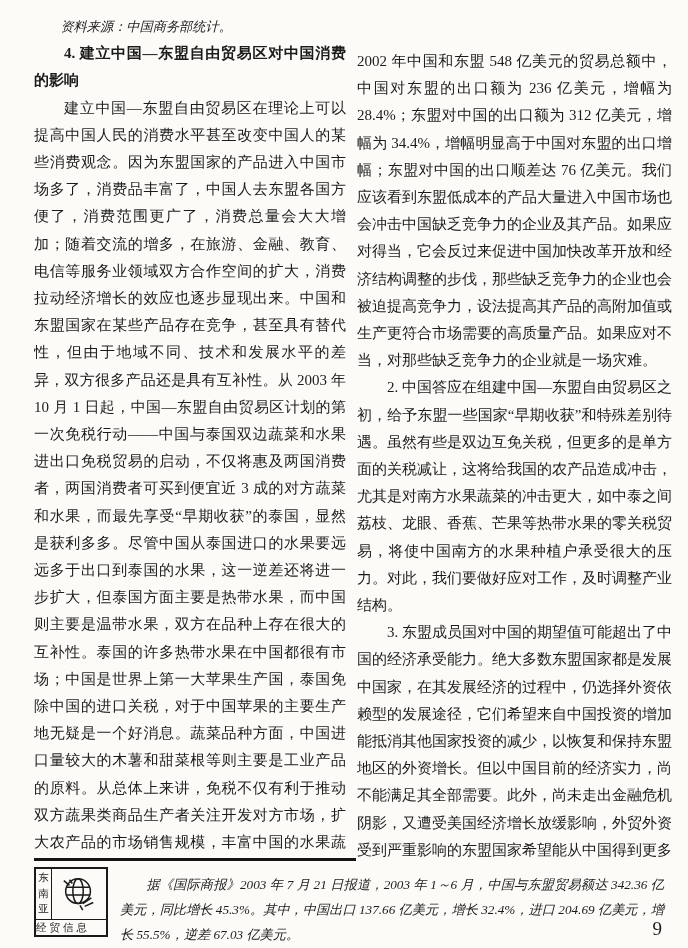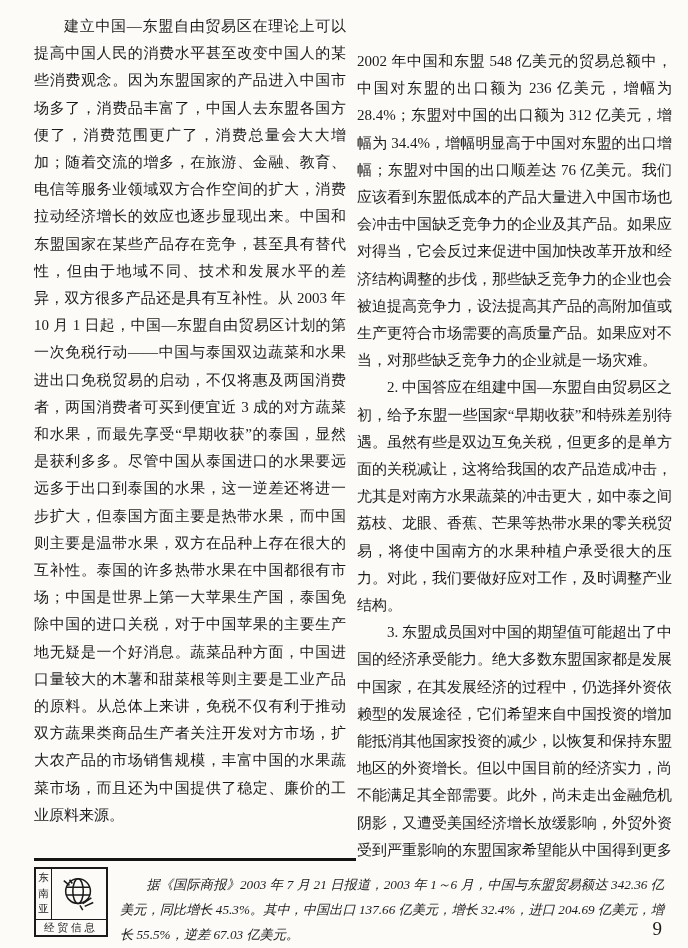--- a/index.html
+++ b/index.html
@@ -53,34 +53,36 @@
     border-right:1.5px solid #1a1a1a;
     display:flex;flex-direction:column;
     justify-content:space-around;align-items:center;
     font-size:10.5px;line-height:1;
     padding:2px 0;
   }
   .seal-globe{flex:1;display:flex;align-items:center;justify-content:center;}
   .seal-bottom{
     border-top:1.5px solid #1a1a1a;
     height:15px;line-height:15px;
-    font-size:10.5px;text-align:center;
+    font-size:10.5px;text-align:left;
     letter-spacing:3px;white-space:nowrap;overflow:hidden;
   }
   .page-number{
     position:absolute;right:26px;bottom:8px;
     font-size:19px;
   }
 </style>
 </head>
 <body>
 
 <div class="page">
 
   <div class="col col-left">
+    <p class="kai source-note">资料来源：中国商务部统计。</p>
+    <p class="heading">4. 建立中国—东盟自由贸易区对中国消费的影响</p>
     <p>建立中国—东盟自由贸易区在理论上可以提高中国人民的消费水平甚至改变中国人的某些消费观念。因为东盟国家的产品进入中国市场多了，消费品丰富了，中国人去东盟各国方便了，消费范围更广了，消费总量会大大增加；随着交流的增多，在旅游、金融、教育、电信等服务业领域双方合作空间的扩大，消费拉动经济增长的效应也逐步显现出来。中国和东盟国家在某些产品存在竞争，甚至具有替代性，但由于地域不同、技术和发展水平的差异，双方很多产品还是具有互补性。从 2003 年 10 月 1 日起，中国—东盟自由贸易区计划的第一次免税行动——中国与泰国双边蔬菜和水果进出口免税贸易的启动，不仅将惠及两国消费者，两国消费者可买到便宜近 3 成的对方蔬菜和水果，而最先享受“早期收获”的泰国，显然是获利多多。尽管中国从泰国进口的水果要远远多于出口到泰国的水果，这一逆差还将进一步扩大，但泰国方面主要是热带水果，而中国则主要是温带水果，双方在品种上存在很大的互补性。泰国的许多热带水果在中国都很有市场；中国是世界上第一大苹果生产国，泰国免除中国的进口关税，对于中国苹果的主要生产地无疑是一个好消息。蔬菜品种方面，中国进口量较大的木薯和甜菜根等则主要是工业产品的原料。从总体上来讲，免税不仅有利于推动双方蔬果类商品生产者关注开发对方市场，扩大农产品的市场销售规模，丰富中国的水果蔬菜市场，而且还为中国提供了稳定、廉价的工业原料来源。</p>
 
   </div>
 
   <div class="col col-right">
     <p class="no-indent">2002 年中国和东盟 548 亿美元的贸易总额中，中国对东盟的出口额为 236 亿美元，增幅为 28.4%；东盟对中国的出口额为 312 亿美元，增幅为 34.4%，增幅明显高于中国对东盟的出口增幅；东盟对中国的出口顺差达 76 亿美元。我们应该看到东盟低成本的产品大量进入中国市场也会冲击中国缺乏竞争力的企业及其产品。如果应对得当，它会反过来促进中国加快改革开放和经济结构调整的步伐，那些缺乏竞争力的企业也会被迫提高竞争力，设法提高其产品的高附加值或生产更符合市场需要的高质量产品。如果应对不当，对那些缺乏竞争力的企业就是一场灾难。</p>
     <p>2. 中国答应在组建中国—东盟自由贸易区之初，给予东盟一些国家“早期收获”和特殊差别待遇。虽然有些是双边互免关税，但更多的是单方面的关税减让，这将给我国的农产品造成冲击，尤其是对南方水果蔬菜的冲击更大，如中泰之间荔枝、龙眼、香蕉、芒果等热带水果的零关税贸易，将使中国南方的水果种植户承受很大的压力。对此，我们要做好应对工作，及时调整产业结构。</p>
     <p>3. 东盟成员国对中国的期望值可能超出了中国的经济承受能力。绝大多数东盟国家都是发展中国家，在其发展经济的过程中，仍选择外资依赖型的发展途径，它们希望来自中国投资的增加能抵消其他国家投资的减少，以恢复和保持东盟地区的外资增长。但以中国目前的经济实力，尚不能满足其全部需要。此外，尚未走出金融危机阴影，又遭受美国经济增长放缓影响，外贸外资受到严重影响的东盟国家希望能从中国得到更多的经济增长助力，特别是中国加入 WTO 后，东盟势必在开放市场等方面向中国提出更多要求。在处理这些问题上，我们也要有应对准备。</p>
 
   </div>

